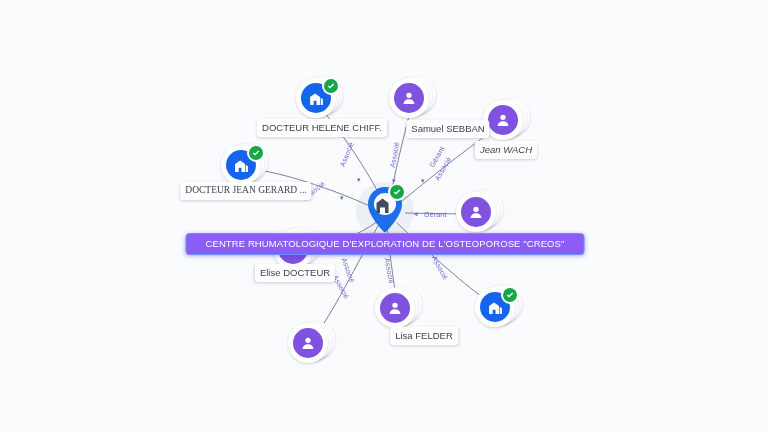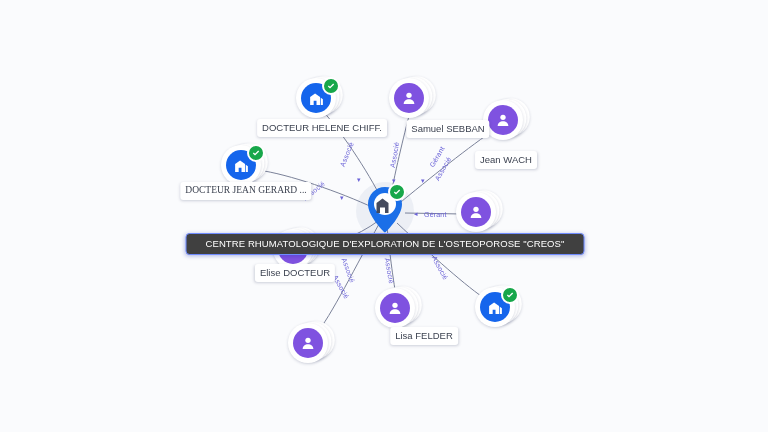--- a/index.html
+++ b/index.html
@@ -48,21 +48,21 @@
   
   .lbl{
     position:absolute;white-space:nowrap;
     background:#fff;color:#3c4250;
     font-size:9.5px;line-height:1;
     padding:4px 5px;border-radius:3px;
     box-shadow:0 1px 3px rgba(40,50,90,.22);
     transform:translate(-50%,0);
   }
   .lbl.center{
-    background:#404040;color:#fff;
+    background:#8b5cf6;color:#fff;
     font-size:9.5px;letter-spacing:.1px;
     padding:5px 19px;border-radius:4px;
     border:1.5px solid #6f8bff;
     box-shadow:0 1px 4px rgba(20,40,180,.35);
     z-index:40;
     text-align:right;
   }
 
   
   .elbl{
@@ -161,21 +161,21 @@
       <div class="card c1">
         <div class="disc person">
           <svg viewBox="0 0 24 24" width="16" height="16" fill="#fff">
               <circle cx="12" cy="8" r="4"></circle>
               <path d="M4 21c0-4.4 3.6-7 8-7s8 2.6 8 7z"></path>
             </svg>
         </div>
       </div>
     </div>
   </div>
-  <div class="lbl" style="left:506px;top:151px;">Jean WACH</div>
+  <div class="lbl" style="left:506px;top:141px;font-style:italic;">Jean WACH</div>
 
   <div class="node" style="left:243px;top:167px;">
     <div class="stack">
       <div class="card c3"></div>
       <div class="card c2"></div>
       <div class="card c1">
         <div class="disc company">
           <svg viewBox="0 0 24 24" width="17" height="17" fill="#fff">
               <path d="M3 21V10l7-5 7 5v11h-5v-6H8v6H3zm15 0V11l3 2v8h-3z"></path>
             </svg>

